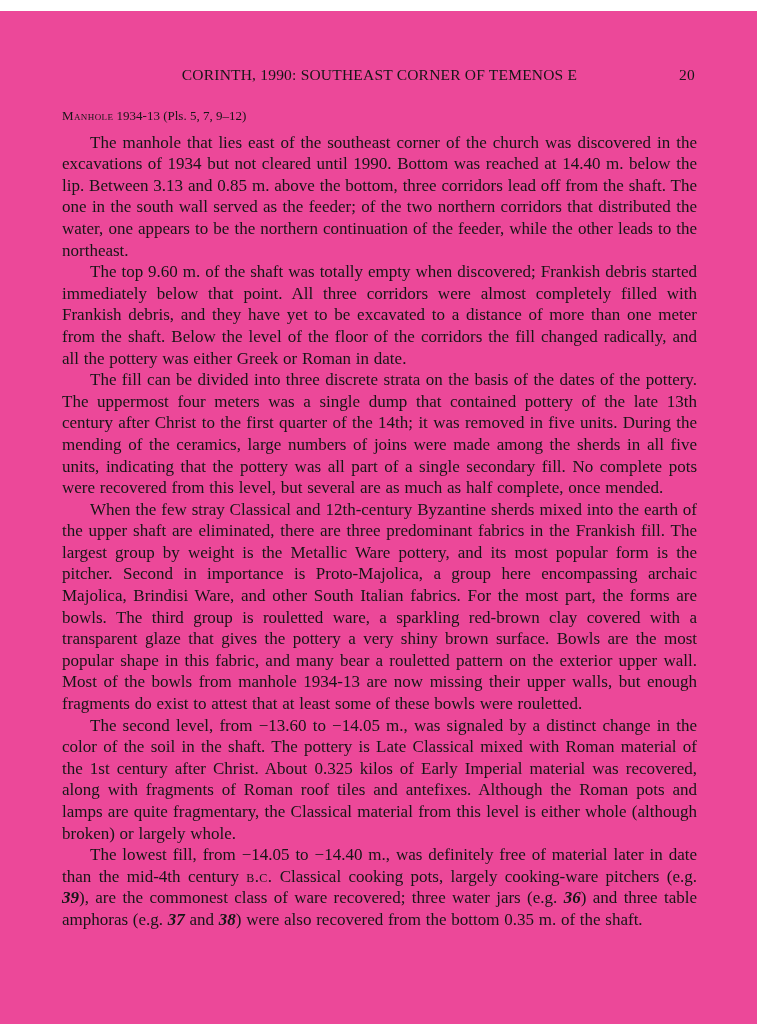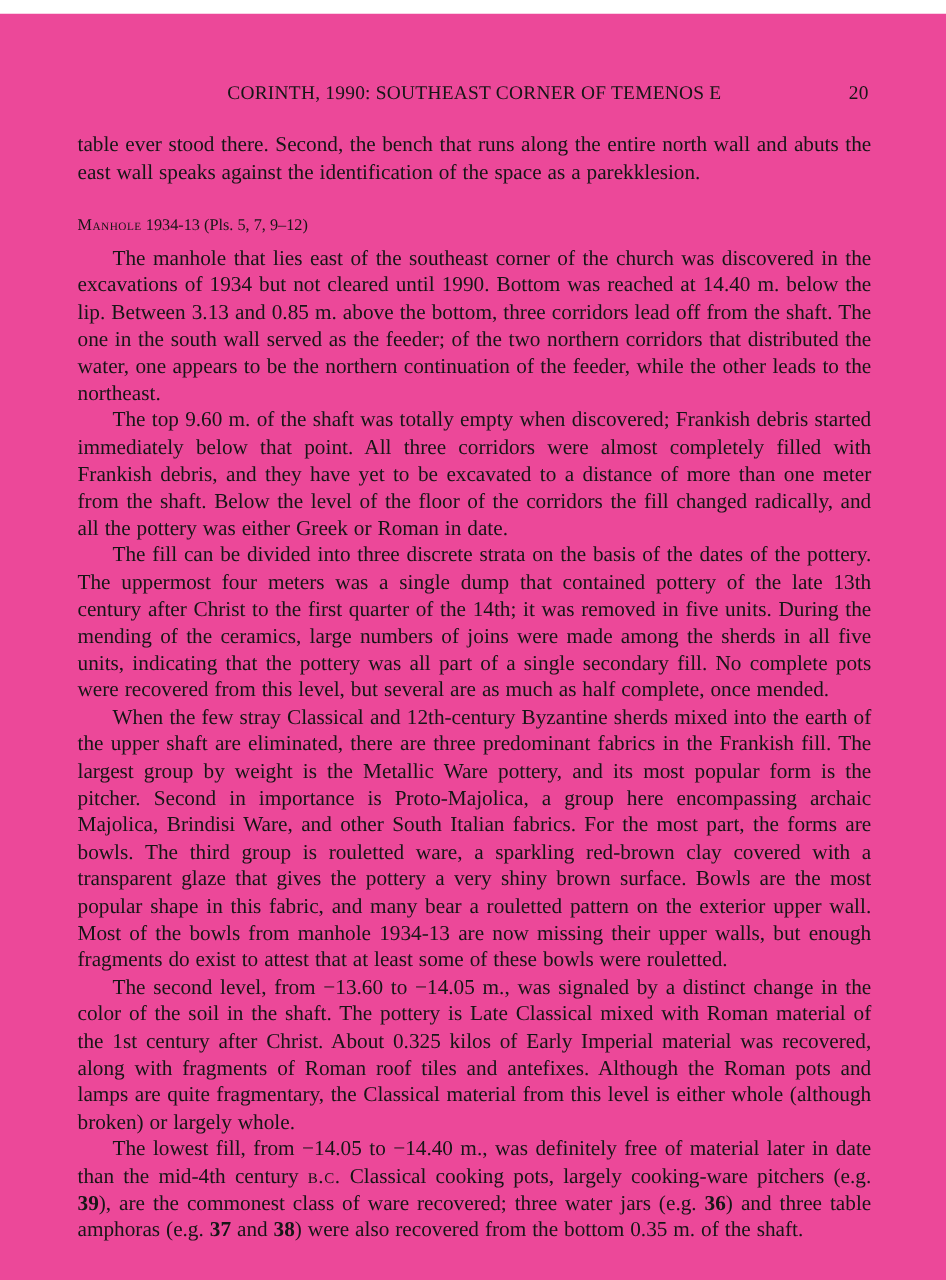--- a/index.html
+++ b/index.html
@@ -48,35 +48,34 @@
     text-indent: 0;
   }
   .section-heading {
     margin: 21px 0 5px 0;
     font-size: 13px;
     line-height: 21.6px;
     font-weight: normal;
     text-align: left;
   }
   .seg-normal { font-style: normal; }
-  .seg-bold { font-weight: bold; }
+  .seg-bold { font-weight: bold; font-style: italic; }
   .seg-smallcaps { font-variant: small-caps; letter-spacing: 0.4px; }
 </style>
 </head>
 <body>
 
 <div class="page">
 
   <div class="running-head">
     <span class="rh-title">CORINTH, 1990: SOUTHEAST CORNER OF TEMENOS E</span>
     <span class="rh-page">20</span>
   </div>
 
   <div class="body-text">
-    <p class="para noindent"><span class="seg-normal">table ever stood there. Second, the bench that runs along the entire north wall and abuts the east wall speaks against the identification of the space as a parekklesion.</span></p>
     <h2 class="section-heading"><span class="seg-smallcaps">Manhole</span><span class="seg-normal"> 1934-13 (Pls. 5, 7, 9–12)</span></h2>
     <p class="para"><span class="seg-normal">The manhole that lies east of the southeast corner of the church was discovered in the excavations of 1934 but not cleared until 1990. Bottom was reached at 14.40 m. below the lip. Between 3.13 and 0.85 m. above the bottom, three corridors lead off from the shaft. The one in the south wall served as the feeder; of the two northern corridors that distributed the water, one appears to be the northern continuation of the feeder, while the other leads to the northeast.</span></p>
     <p class="para"><span class="seg-normal">The top 9.60 m. of the shaft was totally empty when discovered; Frankish debris started immediately below that point. All three corridors were almost completely filled with Frankish debris, and they have yet to be excavated to a distance of more than one meter from the shaft. Below the level of the floor of the corridors the fill changed radically, and all the pottery was either Greek or Roman in date.</span></p>
     <p class="para"><span class="seg-normal">The fill can be divided into three discrete strata on the basis of the dates of the pottery. The uppermost four meters was a single dump that contained pottery of the late 13th century after Christ to the first quarter of the 14th; it was removed in five units. During the mending of the ceramics, large numbers of joins were made among the sherds in all five units, indicating that the pottery was all part of a single secondary fill. No complete pots were recovered from this level, but several are as much as half complete, once mended.</span></p>
     <p class="para"><span class="seg-normal">When the few stray Classical and 12th-century Byzantine sherds mixed into the earth of the upper shaft are eliminated, there are three predominant fabrics in the Frankish fill. The largest group by weight is the Metallic Ware pottery, and its most popular form is the pitcher. Second in importance is Proto-Majolica, a group here encompassing archaic Majolica, Brindisi Ware, and other South Italian fabrics. For the most part, the forms are bowls. The third group is rouletted ware, a sparkling red-brown clay covered with a transparent glaze that gives the pottery a very shiny brown surface. Bowls are the most popular shape in this fabric, and many bear a rouletted pattern on the exterior upper wall. Most of the bowls from manhole 1934-13 are now missing their upper walls, but enough fragments do exist to attest that at least some of these bowls were rouletted.</span></p>
     <p class="para"><span class="seg-normal">The second level, from −13.60 to −14.05 m., was signaled by a distinct change in the color of the soil in the shaft. The pottery is Late Classical mixed with Roman material of the 1st century after Christ. About 0.325 kilos of Early Imperial material was recovered, along with fragments of Roman roof tiles and antefixes. Although the Roman pots and lamps are quite fragmentary, the Classical material from this level is either whole (although broken) or largely whole.</span></p>
     <p class="para"><span class="seg-normal">The lowest fill, from −14.05 to −14.40 m., was definitely free of material later in date than the mid-4th century </span><span class="seg-smallcaps">b.c.</span><span class="seg-normal"> Classical cooking pots, largely cooking-ware pitchers (e.g. </span><span class="seg-bold">39</span><span class="seg-normal">), are the commonest class of ware recovered; three water jars (e.g. </span><span class="seg-bold">36</span><span class="seg-normal">) and three table amphoras (e.g. </span><span class="seg-bold">37</span><span class="seg-normal"> and </span><span class="seg-bold">38</span><span class="seg-normal">) were also recovered from the bottom 0.35 m. of the shaft.</span></p>
   </div>
 
 </div>

